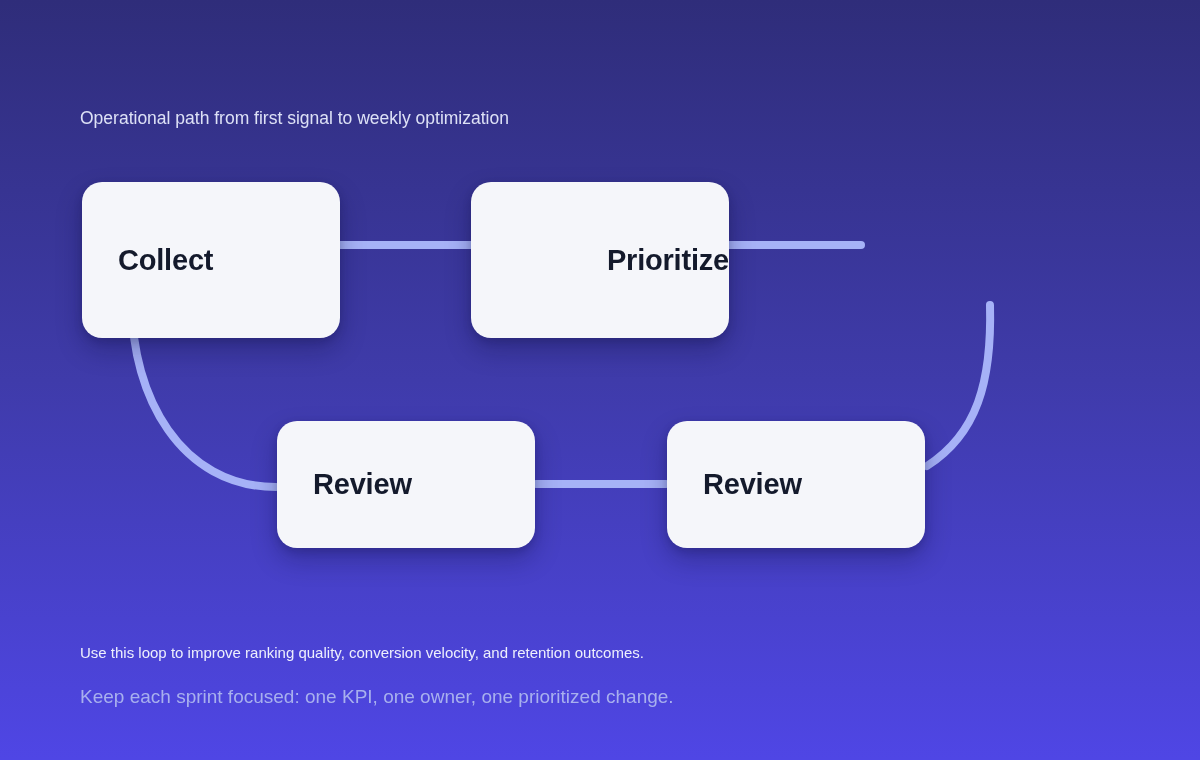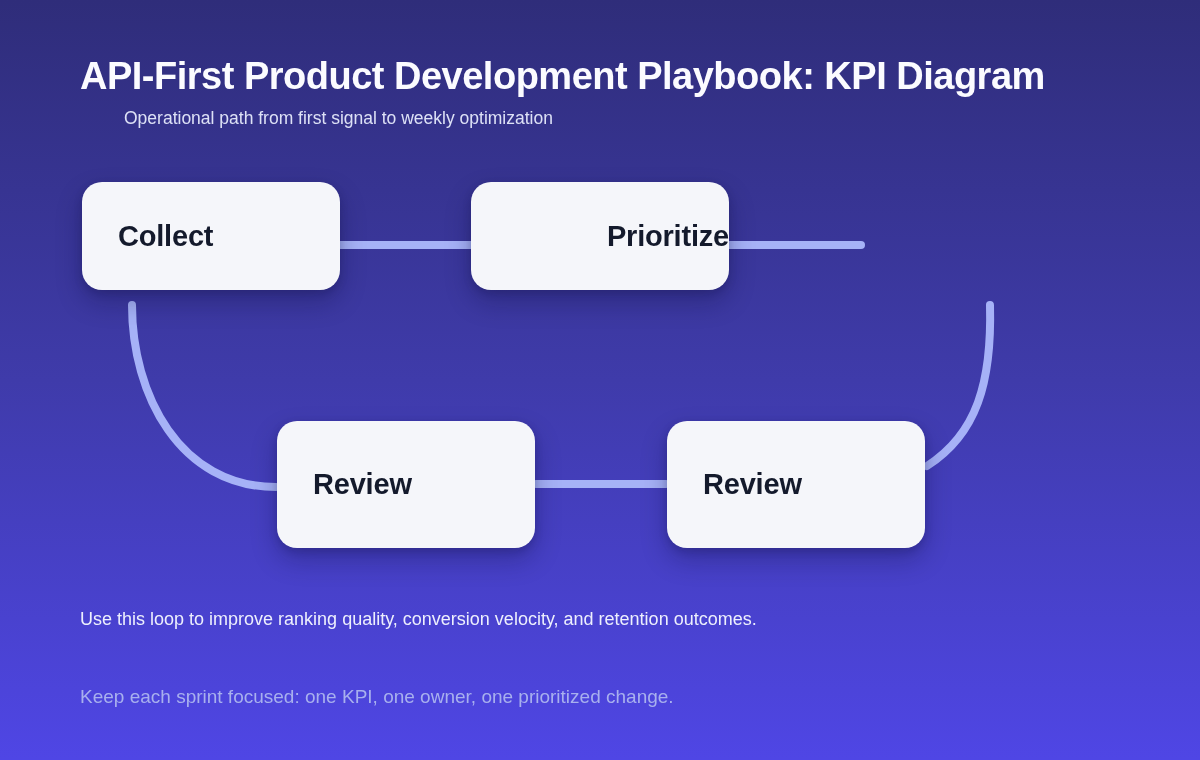--- a/index.html
+++ b/index.html
@@ -29,34 +29,33 @@
     white-space: nowrap;
   }
   .page-subtitle {
     position: absolute;
     left: 80px;
     top: 108px;
     font-size: 17.5px;
     font-weight: 400;
     color: var(--subtitle-color, #dde1f6);
     white-space: nowrap;
-    margin-left: 44px;
   }
   .connector-layer {
     position: absolute;
     left: 0;
     top: 0;
     width: 1200px;
     height: 760px;
     z-index: 1;
   }
   .node {
     position: absolute;
     width: 258px;
-    height: 108px;
+    height: 156px;
     background: var(--node-bg, #f5f6fa);
     border-radius: 20px;
     box-shadow: 0 12px 26px rgba(12, 12, 55, 0.28), 0 3px 8px rgba(12, 12, 55, 0.18);
     display: flex;
     align-items: center;
     z-index: 2;
   }
   .node-label {
     padding-left: 36px;
     font-size: 29px;
@@ -65,40 +64,39 @@
     letter-spacing: -0.2px;
   }
   .node-collect    { left: 82px;  top: 182px; }
   .node-prioritize { left: 471px; top: 182px; justify-content: flex-end; }
   .node-build      { left: 860px; top: 182px; }
   .node-review-1   { left: 277px; top: 421px; height: 127px; }
   .node-review-2   { left: 667px; top: 421px; height: 127px; }
   .footer-primary {
     position: absolute;
     left: 80px;
-    top: 609px;
-    font-size: 18px;
+    top: 644px;
+    font-size: 15px;
     color: var(--footer-primary-color, #edeffd);
     white-space: nowrap;
   }
   .footer-secondary {
     position: absolute;
     left: 80px;
     top: 686px;
     font-size: 19px;
     color: var(--footer-secondary-color, #a8b0ee);
     white-space: nowrap;
   }
 </style>
 </head>
 <body style="background: linear-gradient(rgb(47, 45, 122) 0%, rgb(63, 59, 170) 50%, rgb(79, 70, 229) 100%);">
 
 <div class="stage">
 
-  <div class="page-title">API-First Product Development Playbook: KPI Diagram</div>
 
   <div class="page-subtitle">Operational path from first signal to weekly optimization</div>
 
   <svg class="connector-layer" viewBox="0 0 1200 760">
     <path d="M 340 245 L 472 245" fill="none" stroke-width="8" stroke-linecap="round" stroke="#a6b2f7"></path>
     <path d="M 729 245 L 861 245" fill="none" stroke-width="8" stroke-linecap="round" stroke="#a6b2f7"></path>
     <path d="M 536 484 L 666 484" fill="none" stroke-width="8" stroke-linecap="round" stroke="#a6b2f7"></path>
     <path d="M 132 305 C 132 395, 180 487, 276 487" fill="none" stroke-width="8" stroke-linecap="round" stroke="#a6b2f7"></path>
     <path d="M 990 305 C 992 382, 977 434, 927 466" fill="none" stroke-width="8" stroke-linecap="round" stroke="#a6b2f7"></path>
   </svg>

